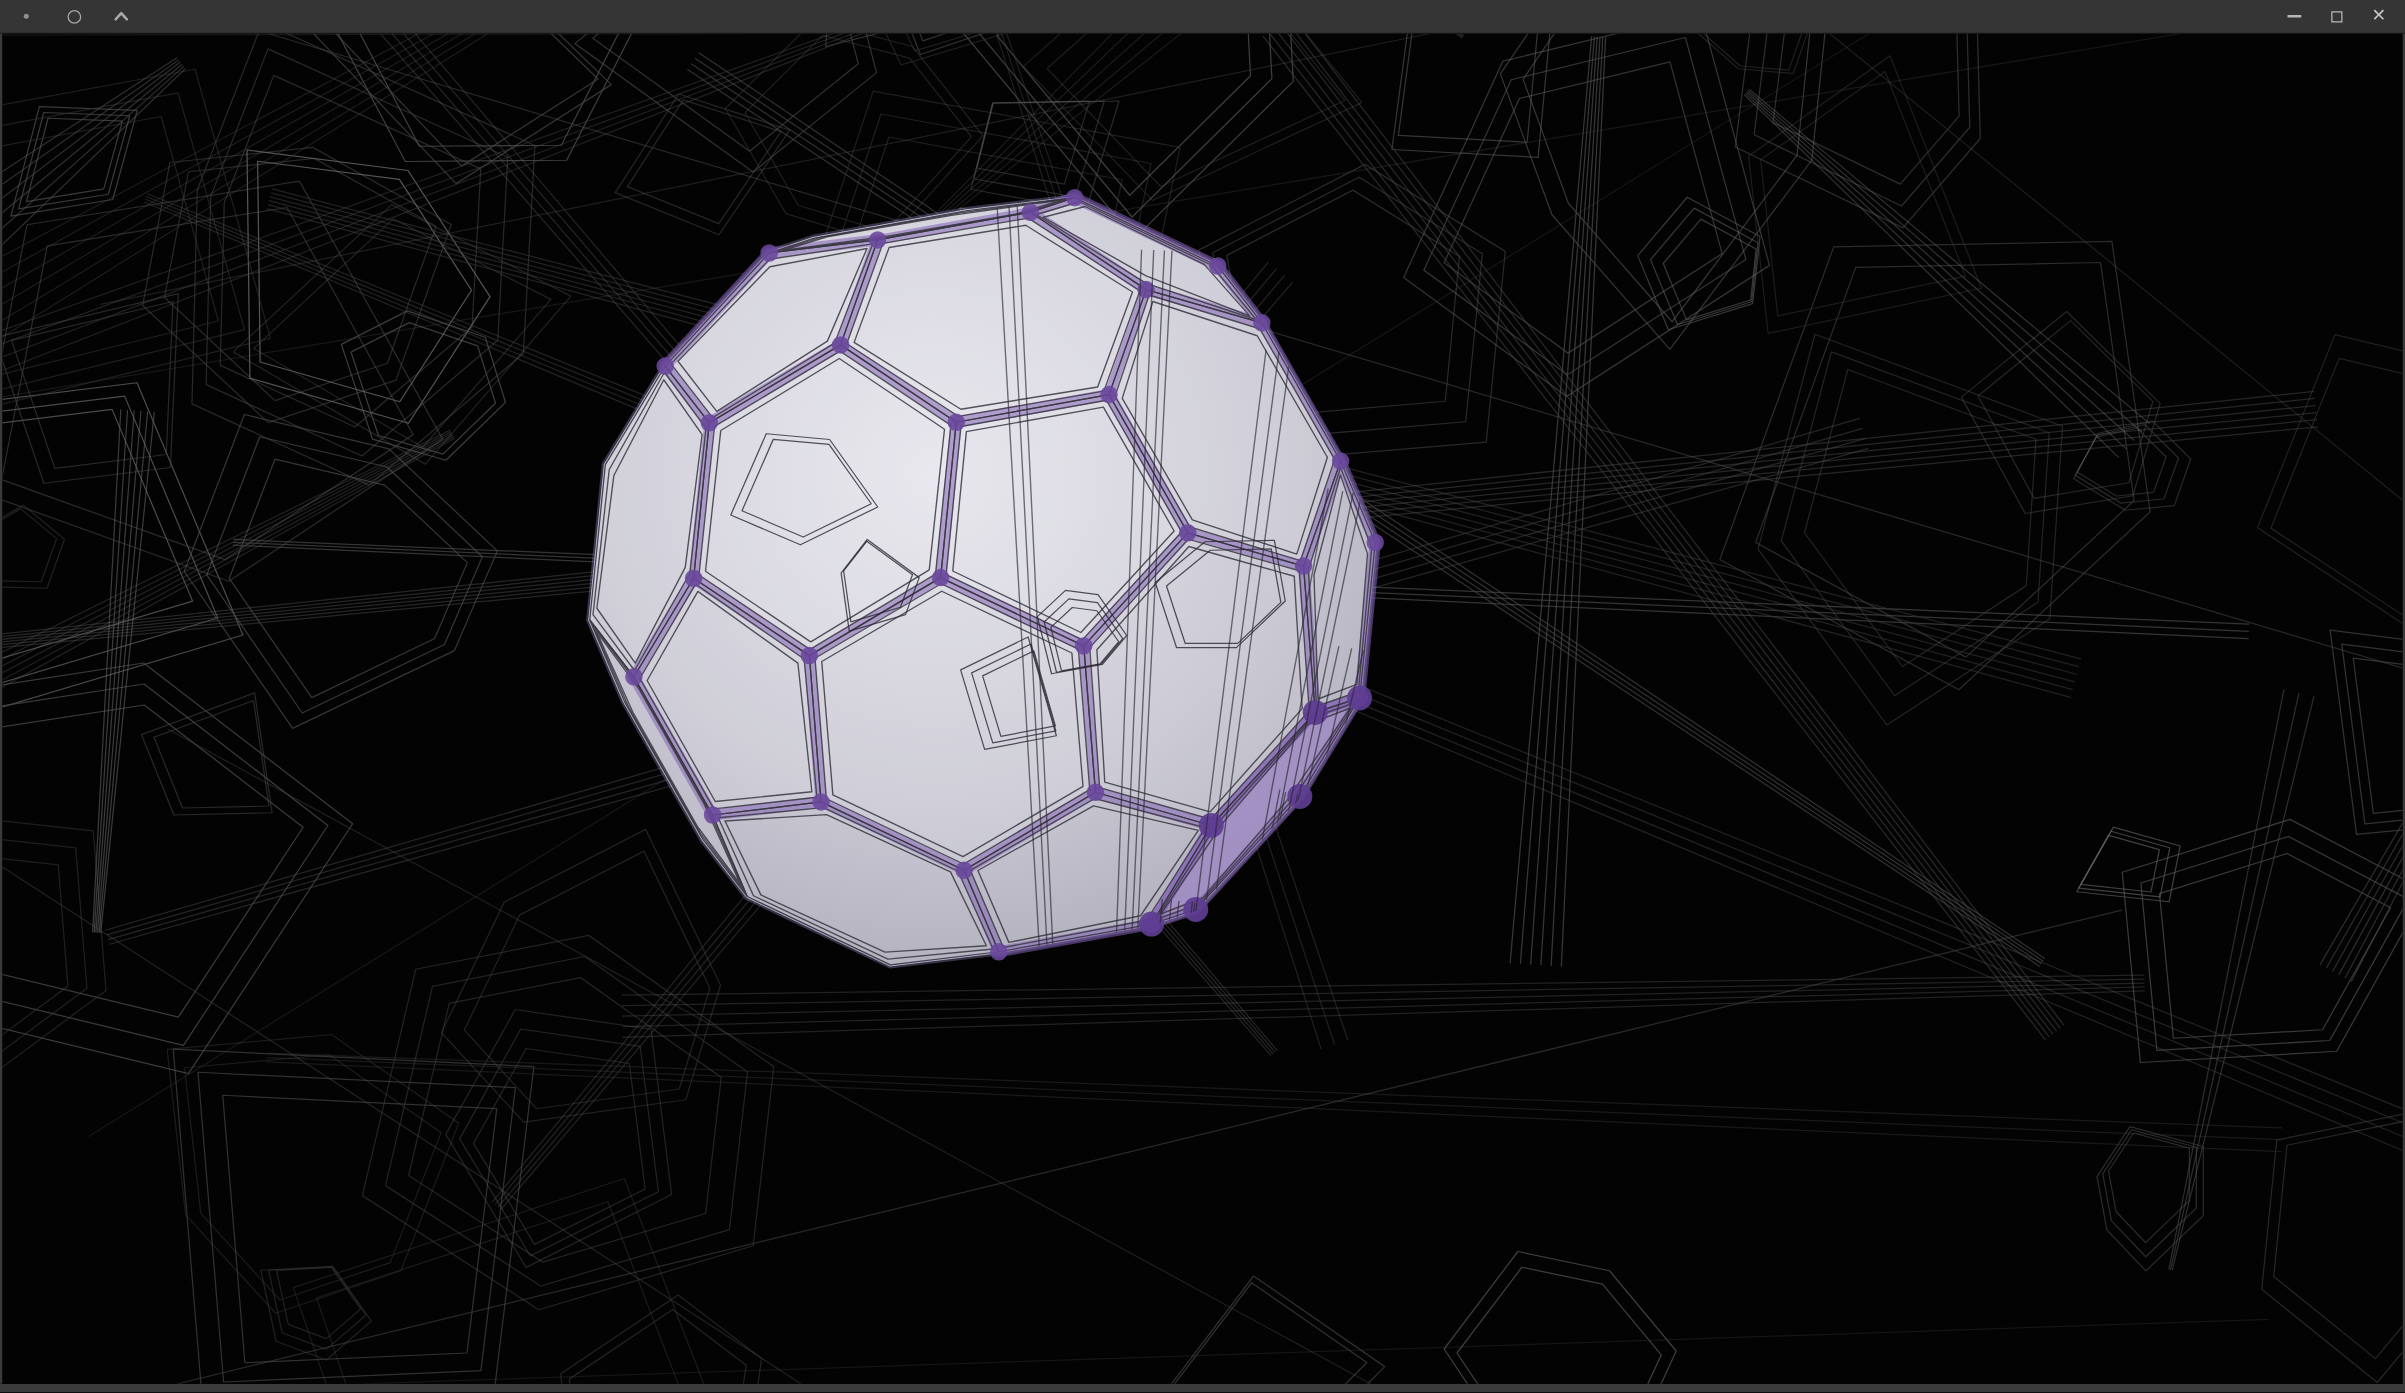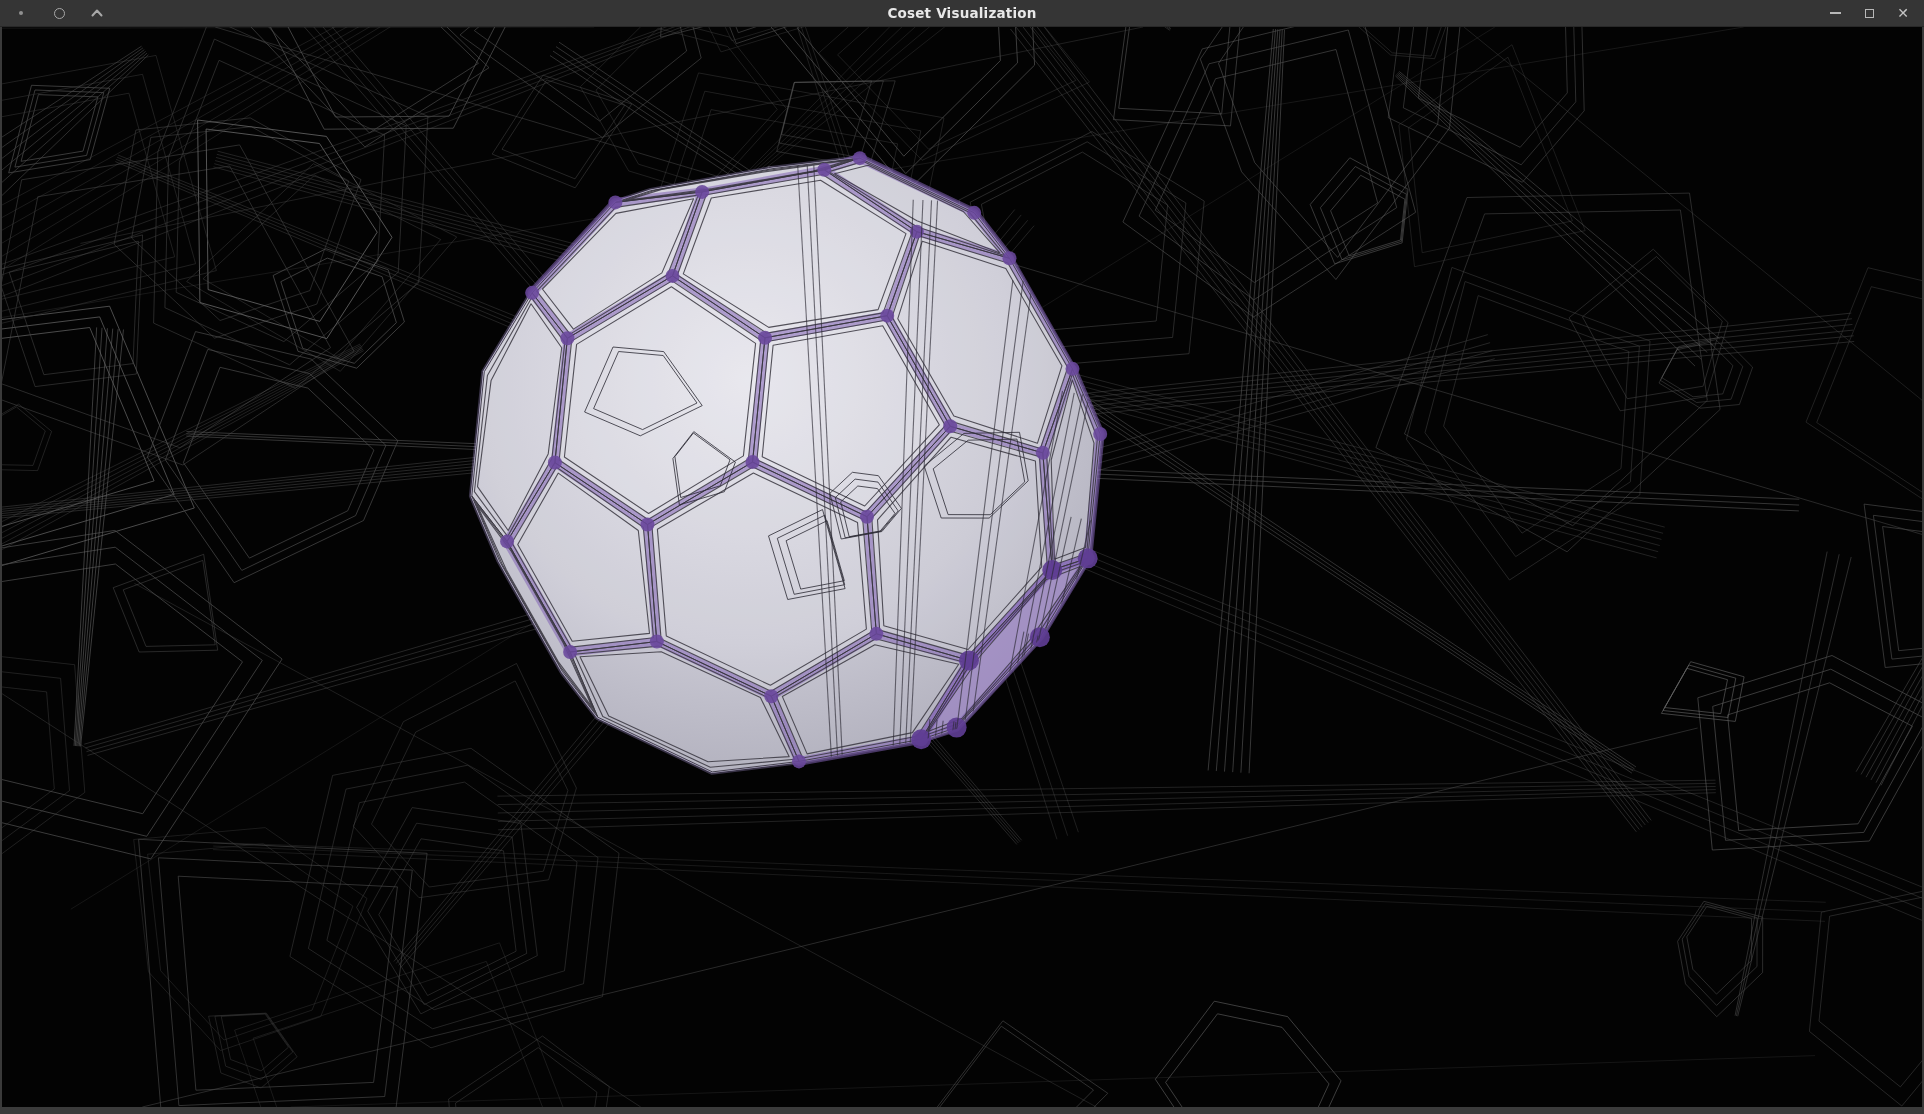--- a/index.html
+++ b/index.html
@@ -28,21 +28,20 @@
       </div>
     <div class="tb-btn">
         <span class="menu-circle"></span>
       </div>
     <div class="tb-btn">
       <svg width="12" height="8" viewBox="0 0 12 8">
           <polyline points="1.5,6.5 6,1.5 10.5,6.5" fill="none" stroke="#a8a8a8" stroke-width="2" stroke-linecap="round" stroke-linejoin="round"></polyline>
         </svg>
     </div>
   </div>
-  <div class="tb-title">Coset Visualization</div>
   <div class="tb-right">
     <div class="tb-btn">
         <span class="glyph-min"></span>
       </div>
     <div class="tb-btn">
         <span class="glyph-max"></span>
       </div>
     <div class="tb-btn">
         <span class="glyph-close">✕</span>
       </div>

